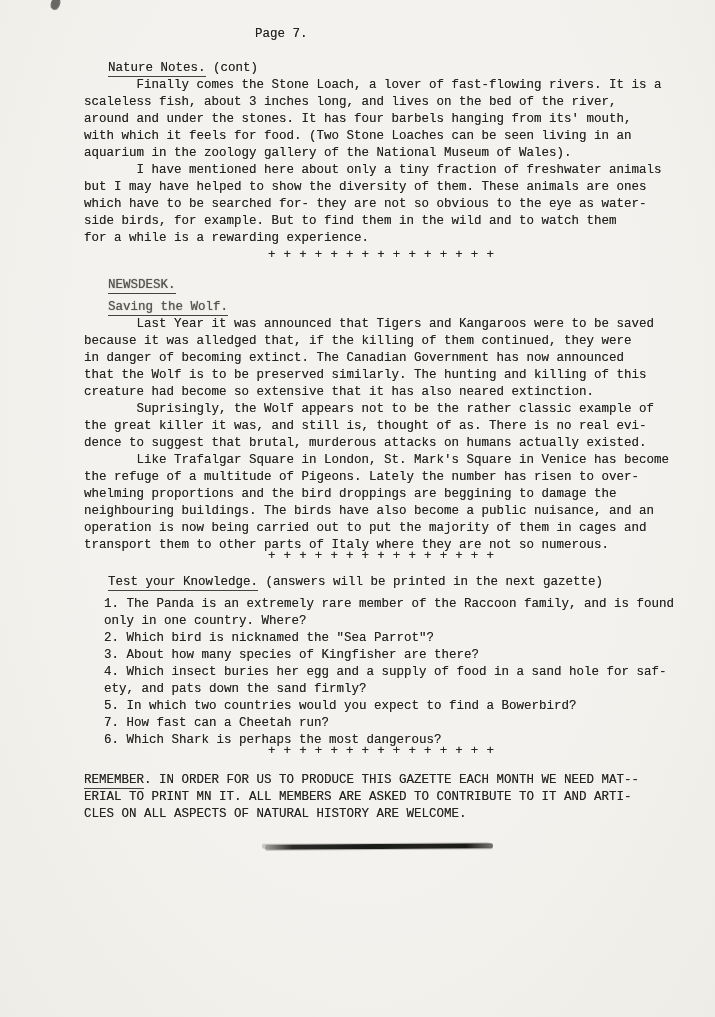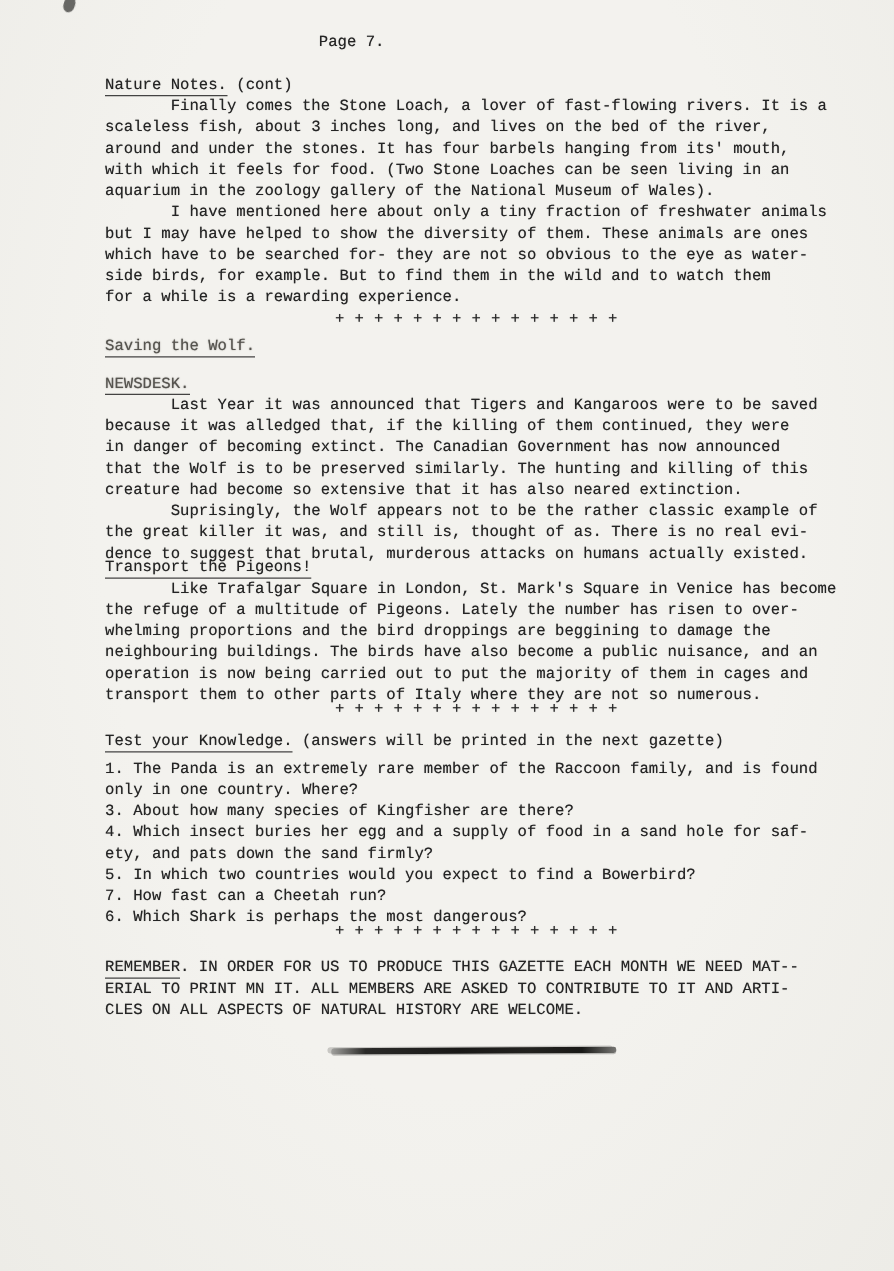--- a/index.html
+++ b/index.html
@@ -8,31 +8,31 @@
     width:715px;height:1017px;
     background:#f1f0ec;
     background-image:radial-gradient(ellipse at 50% 38%, #f3f2ee 55%, #edece7 100%);
     font-family:"Liberation Mono","DejaVu Sans Mono",monospace;
     font-size:12.5px;line-height:17px;color:#242424;
     text-shadow:0 0 0.6px rgba(30,30,30,0.55);
     overflow:hidden;
   }
   .content{position:absolute;left:84px;top:0;width:600px;}
   .page-header{margin:26px 0 0 171px;white-space:pre;}
-  .heading{white-space:pre;}
+  .heading{white-space:pre;margin-left:24px;}
   .u{border-bottom:1.2px solid rgba(36,36,36,0.85);padding-bottom:0.5px;}
   .para{margin:0;white-space:pre;}
   .sep{margin:0 0 0 184px;white-space:pre;letter-spacing:0.3px;}
   .h-nn{margin-top:17px;}
   .h-newsdesk{margin-top:13px;}
   .h-wolf{margin-top:5px;}
   .h-pigeons{margin-top:-6px;}
   .sep2{margin-top:-6px;}
   .h-quiz{margin-top:9px;}
-  .questions{margin-top:5px;}
+  .questions{margin-top:5px;margin-left:20px;}
   .qline{white-space:pre;}
   .sep3{margin-top:-6px;}
   .footer-para{margin-top:12px;}
   .faded{color:#56544f;text-shadow:0 0 1px rgba(86,84,79,0.8);}
   .scribble{
     width:228px;height:5px;margin:21px 0 0 181px;
     background:linear-gradient(90deg, rgba(60,60,58,0.45), #2a2a28 12%, #191917 45%, #22221f 70%, #191917 88%, rgba(50,50,48,0.65));
     border-radius:2px;transform:rotate(-0.35deg);
     box-shadow:0 1px 0 rgba(0,0,0,0.22), -3px -1px 0 rgba(90,90,86,0.28);
   }
@@ -60,49 +60,49 @@
 with which it feels for food. (Two Stone Loaches can be seen living in an
 aquarium in the zoology gallery of the National Museum of Wales).</div>
     <div class="para">       I have mentioned here about only a tiny fraction of freshwater animals
 but I may have helped to show the diversity of them. These animals are ones
 which have to be searched for- they are not so obvious to the eye as water-
 side birds, for example. But to find them in the wild and to watch them
 for a while is a rewarding experience.</div>
 
     <div class="sep">+ + + + + + + + + + + + + + +</div>
 
+    <div class="heading h-newsdesk"><span class="u faded">NEWSDESK.</span></div>
+
     <div class="heading h-wolf"><span class="u faded">Saving the Wolf.</span></div>
-
-    <div class="heading h-newsdesk"><span class="u faded">NEWSDESK.</span></div>
 
     <div class="para">       Last Year it was announced that Tigers and Kangaroos were to be saved
 because it was alledged that, if the killing of them continued, they were
 in danger of becoming extinct. The Canadian Government has now announced
 that the Wolf is to be preserved similarly. The hunting and killing of this
 creature had become so extensive that it has also neared extinction.</div>
     <div class="para">       Suprisingly, the Wolf appears not to be the rather classic example of
 the great killer it was, and still is, thought of as. There is no real evi-
 dence to suggest that brutal, murderous attacks on humans actually existed.</div>
 
-    <div class="heading h-pigeons"><span class="u">Transport the Pigeons!</span></div>
 
     <div class="para">       Like Trafalgar Square in London, St. Mark's Square in Venice has become
 the refuge of a multitude of Pigeons. Lately the number has risen to over-
 whelming proportions and the bird droppings are beggining to damage the
 neighbouring buildings. The birds have also become a public nuisance, and an
 operation is now being carried out to put the majority of them in cages and
 transport them to other parts of Italy where they are not so numerous.</div>
 
     <div class="sep sep2">+ + + + + + + + + + + + + + +</div>
 
     <div class="heading h-quiz"><span class="u">Test your Knowledge.</span><span> (answers will be printed in the next gazette)</span></div>
 
     <div class="questions">
       <div class="qline">1. The Panda is an extremely rare member of the Raccoon family, and is found
 only in one country. Where?</div>
+      <div class="qline">2. Which bird is nicknamed the "Sea Parrot"?</div>
       <div class="qline">3. About how many species of Kingfisher are there?</div>
       <div class="qline">4. Which insect buries her egg and a supply of food in a sand hole for saf-
 ety, and pats down the sand firmly?</div>
       <div class="qline">5. In which two countries would you expect to find a Bowerbird?</div>
       <div class="qline">7. How fast can a Cheetah run?</div>
       <div class="qline">6. Which Shark is perhaps the most dangerous?</div>
     </div>
 
     <div class="sep sep3">+ + + + + + + + + + + + + + +</div>
 

